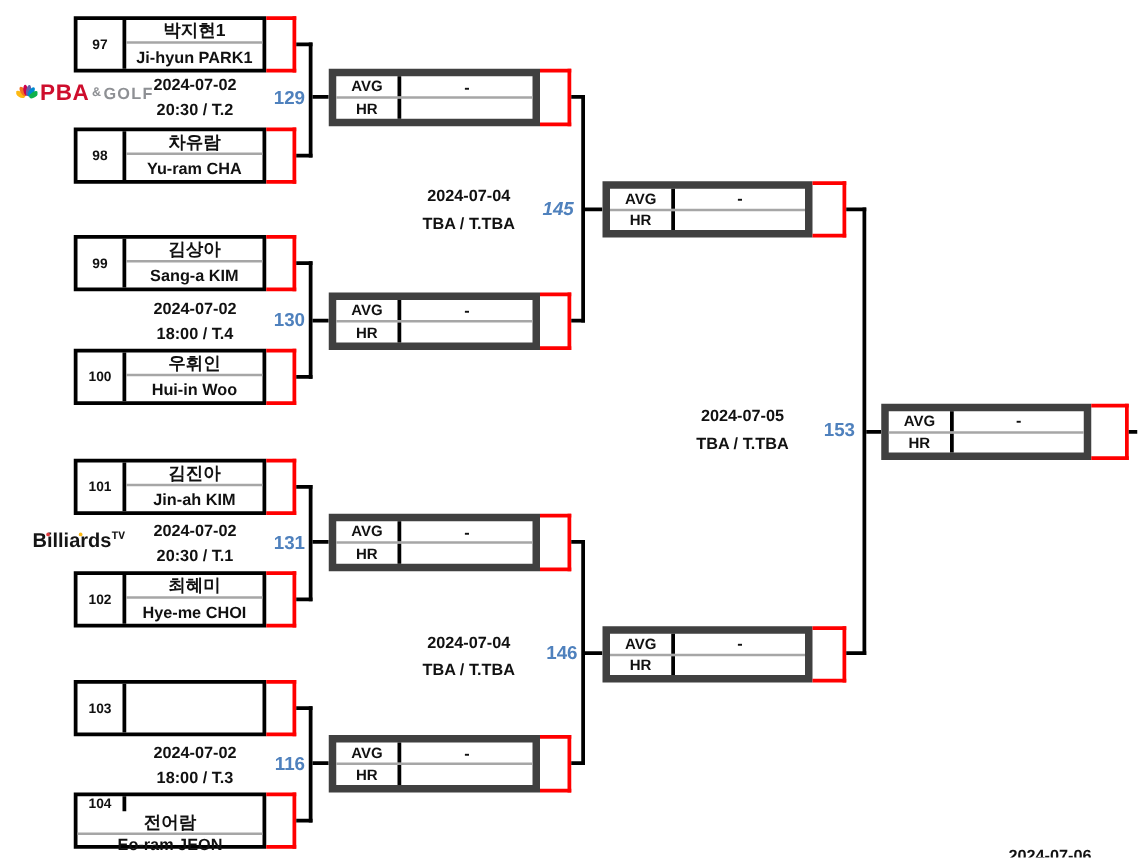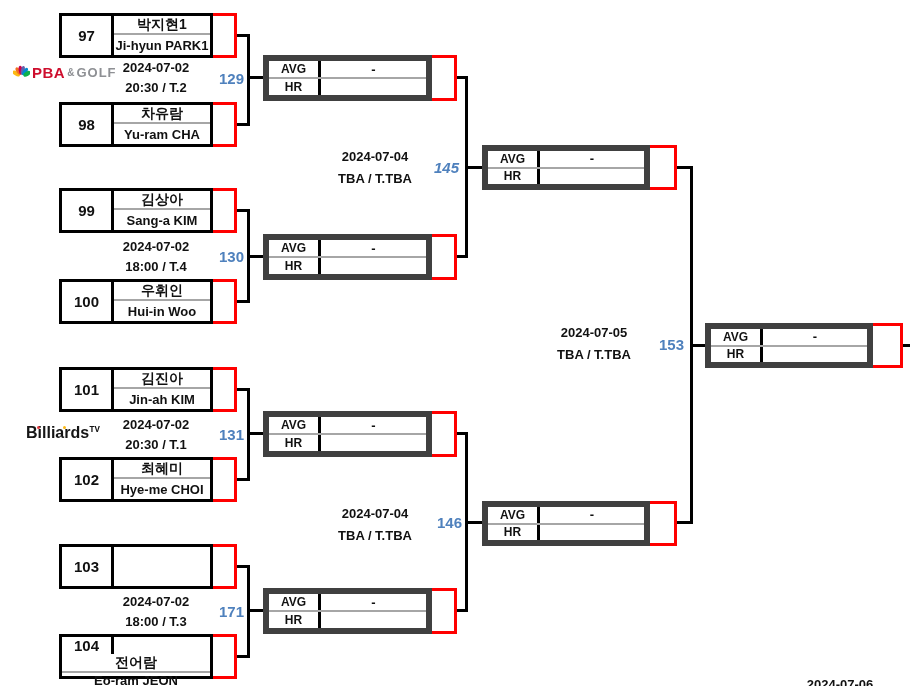--- a/index.html
+++ b/index.html
@@ -6,22 +6,22 @@
   body{
     width:910px;height:686px;position:relative;overflow:hidden;
     background:#ffffff;
     font-family:"Liberation Sans","DejaVu Sans",sans-serif;
     color:#111;
   }
   *{box-sizing:border-box;}
 
   
   .pbox{position:absolute;width:154px;height:45px;border:3px solid #000;display:flex;background:#fff;}
-  .seed{width:52px;border-right:3px solid #000;display:flex;align-items:center;justify-content:center;
-        font-size:15px;font-weight:bold;}
+  .seed{width:39px;border-right:3px solid #000;display:flex;align-items:center;justify-content:center;
+        font-size:11px;font-weight:bold;}
   .names{flex:1;display:flex;flex-direction:column;}
   .kr{height:19px;border-bottom:2px solid #a6a6a6;display:flex;align-items:center;justify-content:center;
       font-size:14px;font-weight:bold;}
   .en{flex:1;display:flex;align-items:center;justify-content:center;font-size:13px;font-weight:bold;}
 
   
   .redhook{position:absolute;border-top:3px solid #f00;border-right:3px solid #f00;border-bottom:3px solid #f00;background:transparent;}
 
   
   .sbox{position:absolute;border:6px solid #404040;display:flex;flex-direction:column;background:#fff;}
@@ -36,21 +36,21 @@
 
   
   .datetxt{position:absolute;width:160px;text-align:center;font-size:13px;font-weight:bold;line-height:20px;}
   .datetxt.wide{line-height:22px;}
 
   
   .mno{position:absolute;width:80px;text-align:right;font-size:15px;font-weight:bold;color:#4f81bd;}
 
   
   .logo-pba{position:absolute;display:flex;align-items:center;gap:2px;}
-  .logo-pba .pba{color:#ce0e2d;font-weight:bold;font-size:15px;letter-spacing:0.5px;}
+  .logo-pba .pba{color:#ce0e2d;font-weight:bold;font-size:18px;letter-spacing:0.5px;}
   .logo-pba .amp{color:#8e9094;font-weight:bold;font-size:10px;}
   .logo-pba .golf{color:#8e9094;font-weight:bold;font-size:13px;letter-spacing:1px;}
   .logo-btv{position:absolute;font-weight:bold;font-size:16px;color:#151515;}
   .logo-btv sup{font-size:9px;font-family:Liberation Mono, monospace;}
   .idot{position:absolute;width:3px;height:3px;border-radius:50%;}
 
   .partialdate{position:absolute;width:140px;text-align:center;font-size:13px;font-weight:bold;}
 </style>
 </head>
 <body>
@@ -213,21 +213,21 @@
     <div class="kr">전어람</div>
     <div class="en">Eo-ram JEON</div>
   </div>
 </div>
 <div class="redhook" style="left:213px;top:634px;width:24px;height:45px;"></div>
 
 <div class="datetxt" style="left:76px;top:592px;">
   <div>2024-07-02</div>
   <div>18:00 / T.3</div>
 </div>
-<div class="mno" style="left:164px;top:603px;">171</div>
+<div class="mno" style="left:164px;top:603px;">116</div>
 
 <div class="conn" style="left:237px;top:565px;width:13px;height:3px;"></div>
 <div class="conn" style="left:237px;top:655px;width:13px;height:3px;"></div>
 <div class="conn" style="left:247px;top:565px;width:3px;height:93px;"></div>
 <div class="conn" style="left:250px;top:609px;width:13px;height:3px;"></div>
 
 <div class="sbox" style="left:263px;top:588px;width:169px;height:46px;">
   <div class="srow first">
     <div class="slabel">AVG</div>
     <div class="sval">-</div>

